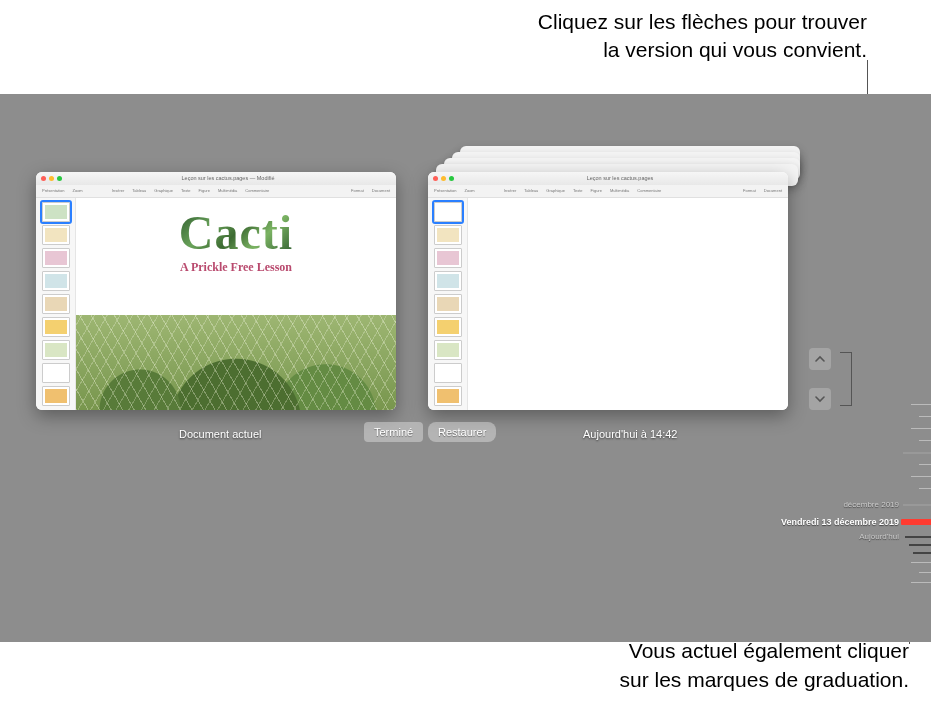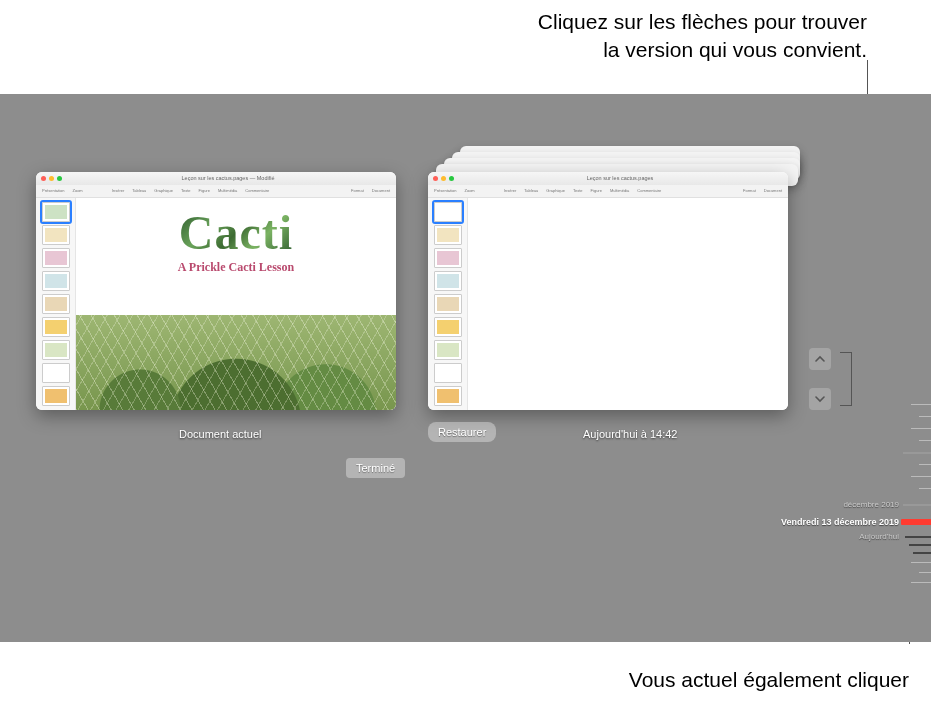--- a/index.html
+++ b/index.html
@@ -207,21 +207,21 @@
     height: 20px;
     padding: 0 10px;
     border-radius: 4px;
     background: rgba(255,255,255,0.35);
     color: #fff;
     font-size: 11px;
     display:flex; align-items:center;
     cursor: pointer;
     text-shadow: 0 1px 1px rgba(0,0,0,0.4);
   }
-  .btn-termine { left: 346px; margin-top: 36px; }
+  .btn-termine { left: 364px; }
   .btn-restaurer { left: 428px; border-radius: 8px; }
 
   
   .nav-btn {
     position: absolute;
     right: 100px;
     width: 22px; height: 22px;
     border-radius: 4px;
     background: rgba(180,180,180,0.6);
     display:flex; align-items:center; justify-content:center;
@@ -276,20 +276,21 @@
 <body>
 
 <div class="caption-top">
   <span>Cliquez sur les flèches pour trouver</span><br>
   <span>la version qui vous convient.</span>
 </div>
 <div class="leader-top"></div>
 
 <div class="caption-bottom">
   <span>Vous actuel également cliquer</span><br>
+  <span>sur les marques de graduation.</span>
 </div>
 <div class="leader-bottom"></div>
 
 <div class="stage">
 
   <div class="ghost g1"></div>
   <div class="ghost g2"></div>
   <div class="ghost g3"></div>
   <div class="ghost g4"></div>
 
@@ -341,21 +342,21 @@
         <div class="thumb">
             <div class="thumb-fill"></div>
           </div>
         <div class="thumb">
             <div class="thumb-fill"></div>
           </div>
       </div>
       <div class="canvas">
         <div class="cacti-art">
           <div class="cacti-title">Cacti</div>
-          <div class="cacti-sub">A Prickle Cacti Lesson</div>
+          <div class="cacti-sub">A Prickle Free Lesson</div>
           <div class="cacti-photo"></div>
         </div>
       </div>
     </div>
   </div>
 
   <div class="doc-window doc-right">
     <div class="titlebar">
       <span class="traffic tr-red"></span>
       <span class="traffic tr-yellow"></span>

